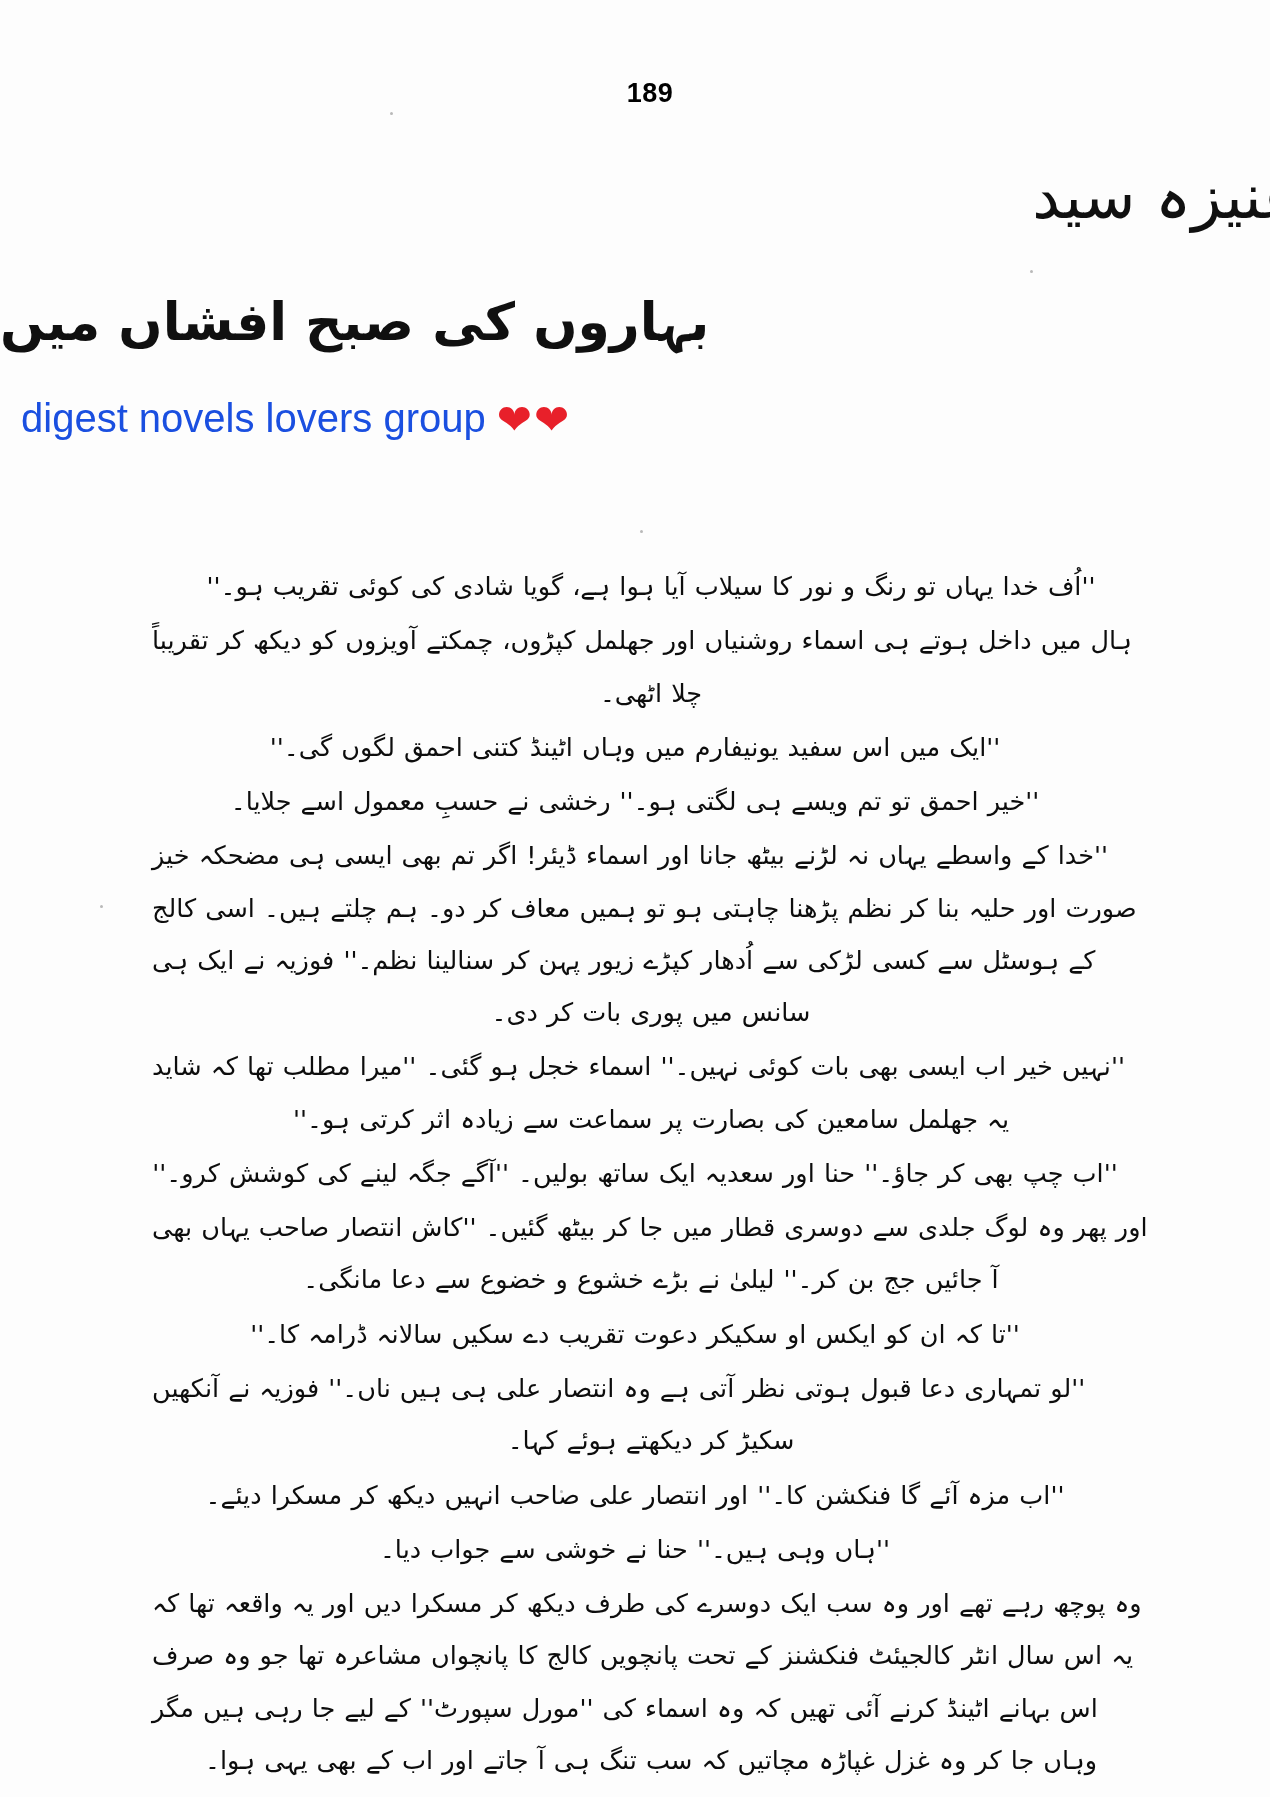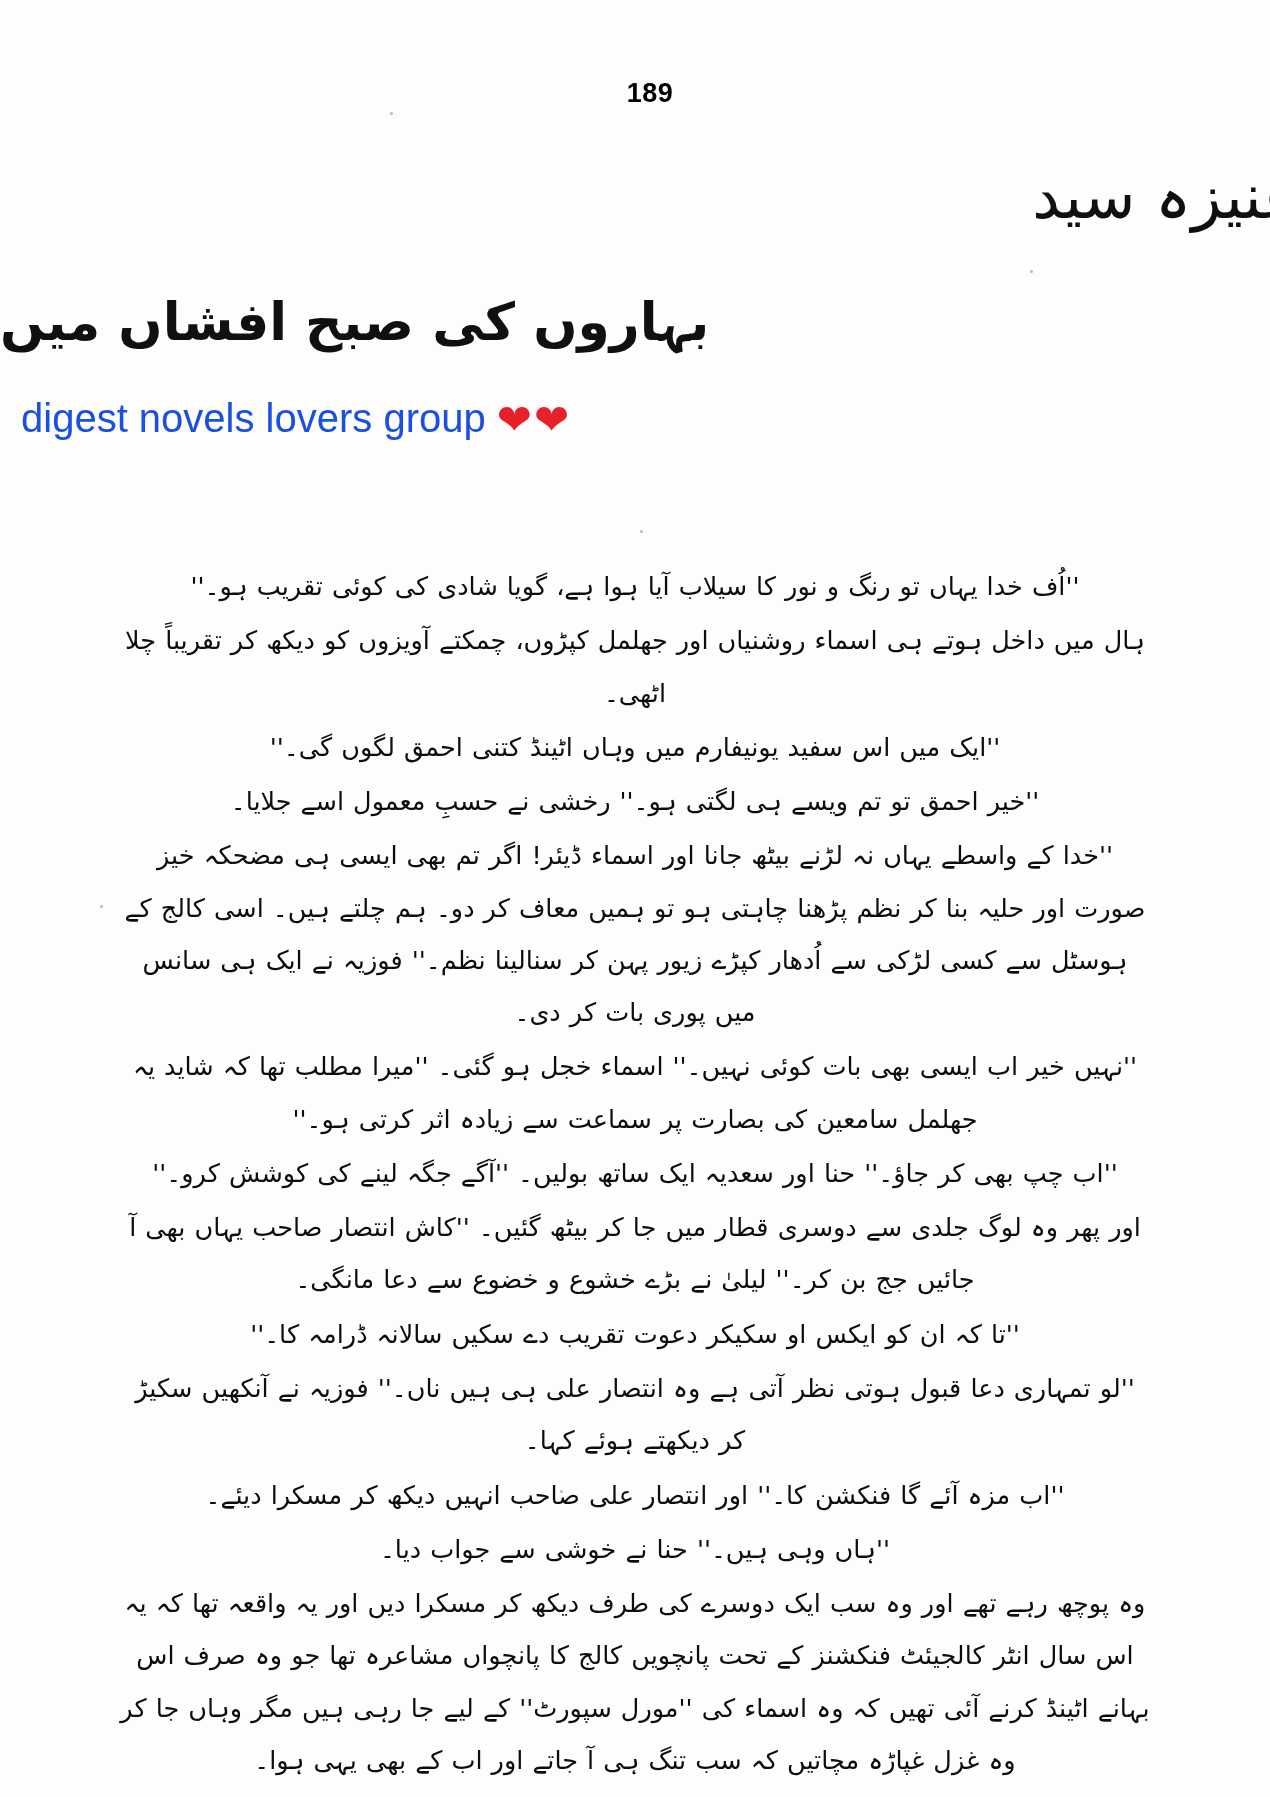--- a/index.html
+++ b/index.html
@@ -88,21 +88,21 @@
     font-family: "DejaVu Sans", sans-serif;
     font-size: 25.5px;
     line-height: 2.05;
     color: #0d0d0d;
     word-spacing: 1px;
   }
   .body-text p {
     margin: 0 0 2px 0;
   }
   .body-text p.center { text-align: center; }
-  .body-text p.right { text-align: center; }
+  .body-text p.right { text-align: left; margin-left: 32px; }
   .speck {
     position: absolute;
     width: 3px;
     height: 3px;
     background: #b9b9b9;
     border-radius: 50%;
   }
 </style>
 </head>
 <body>

